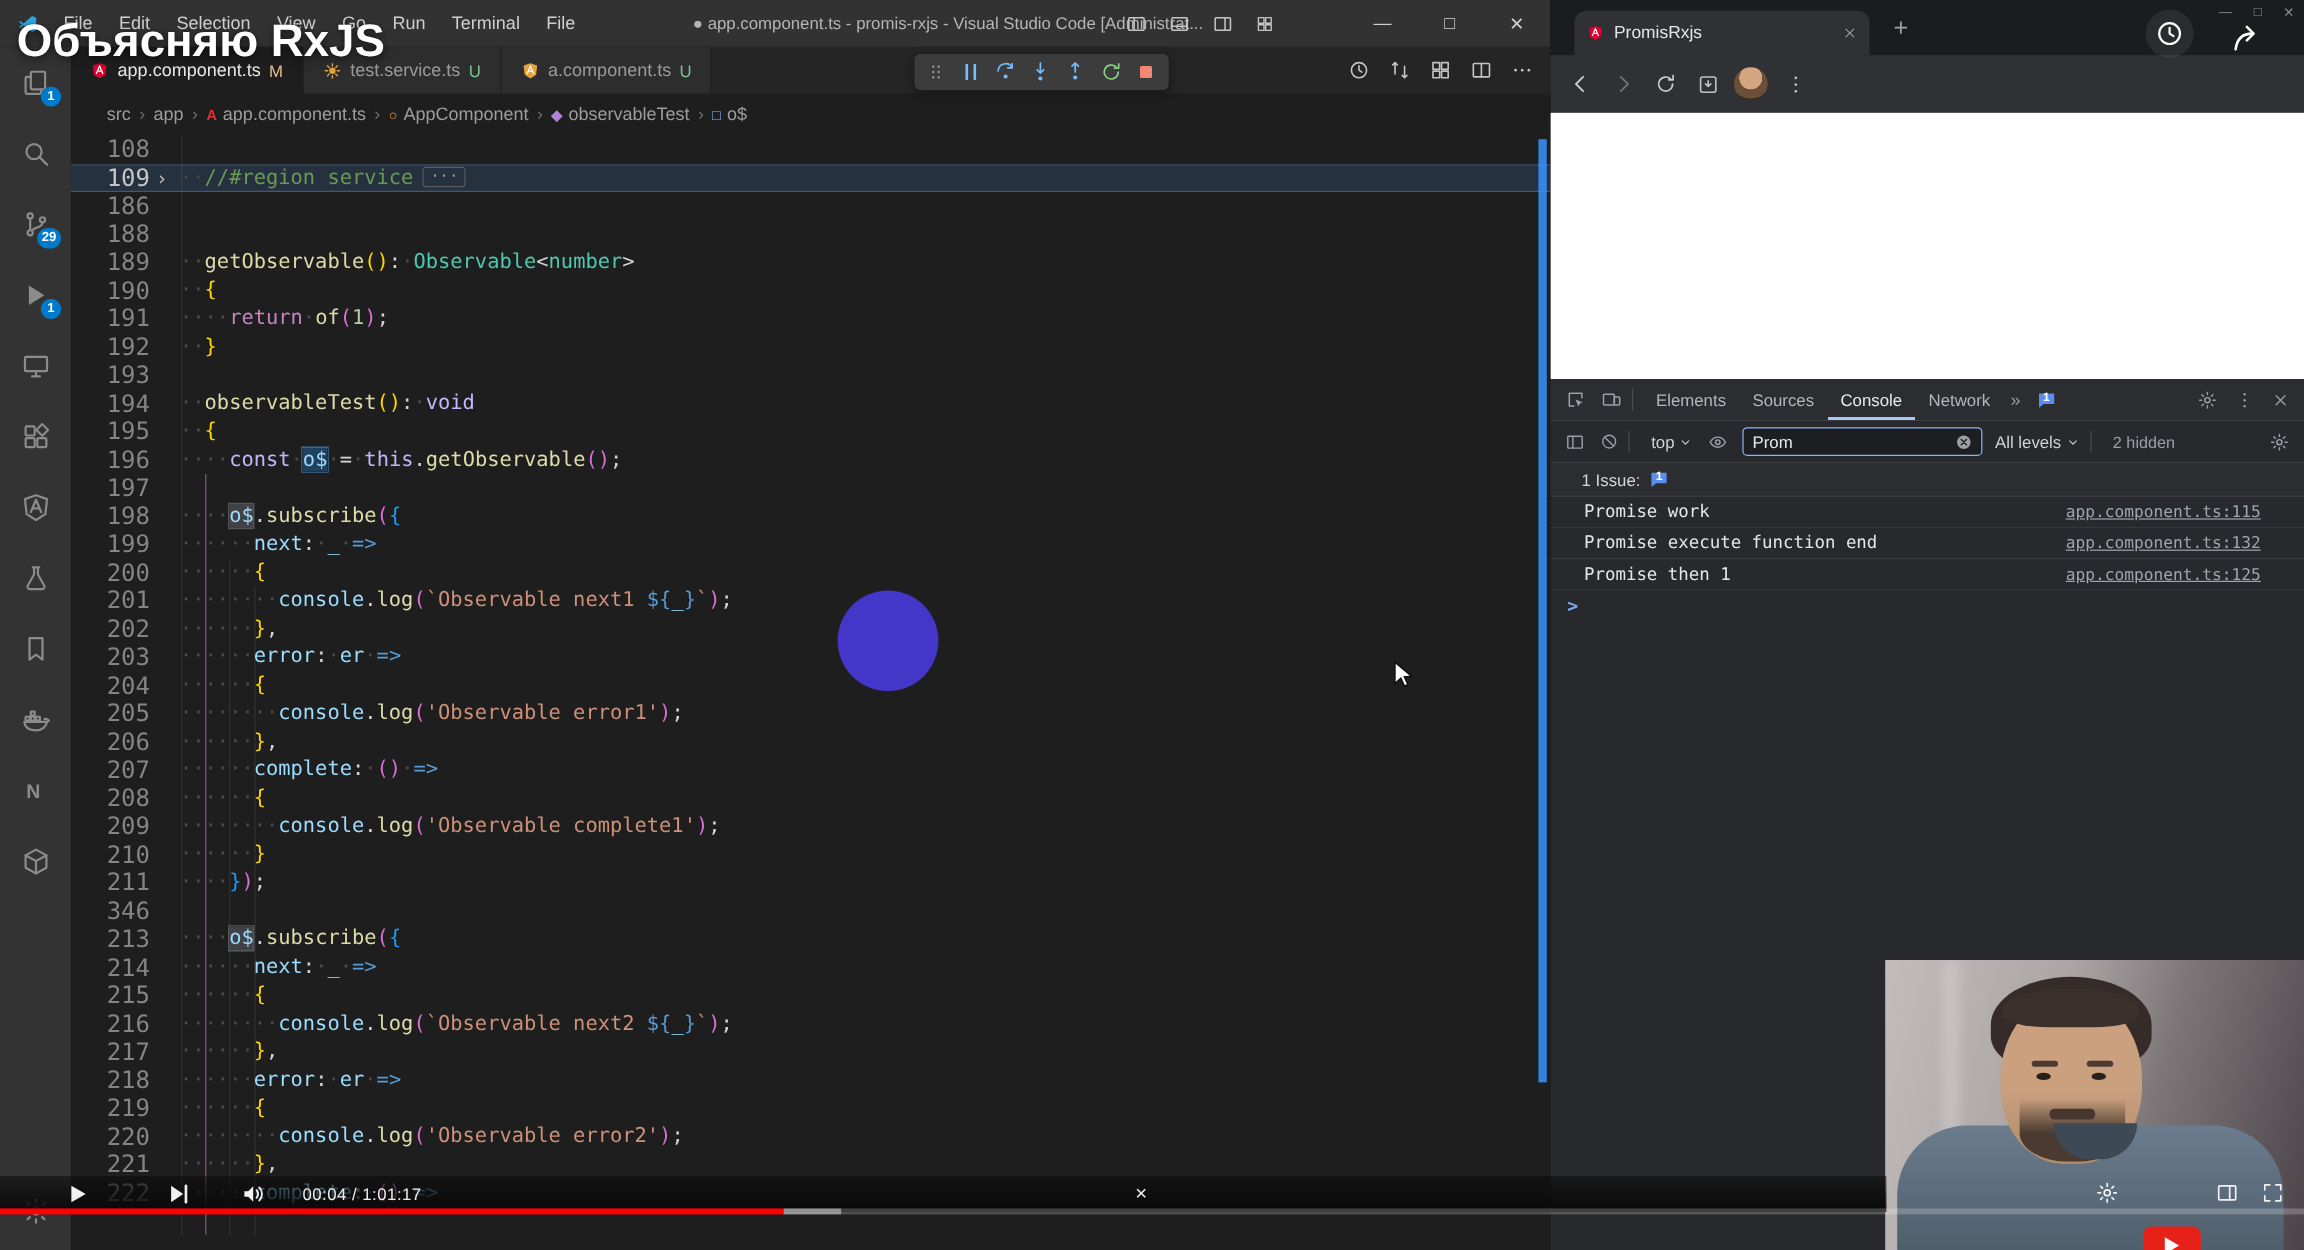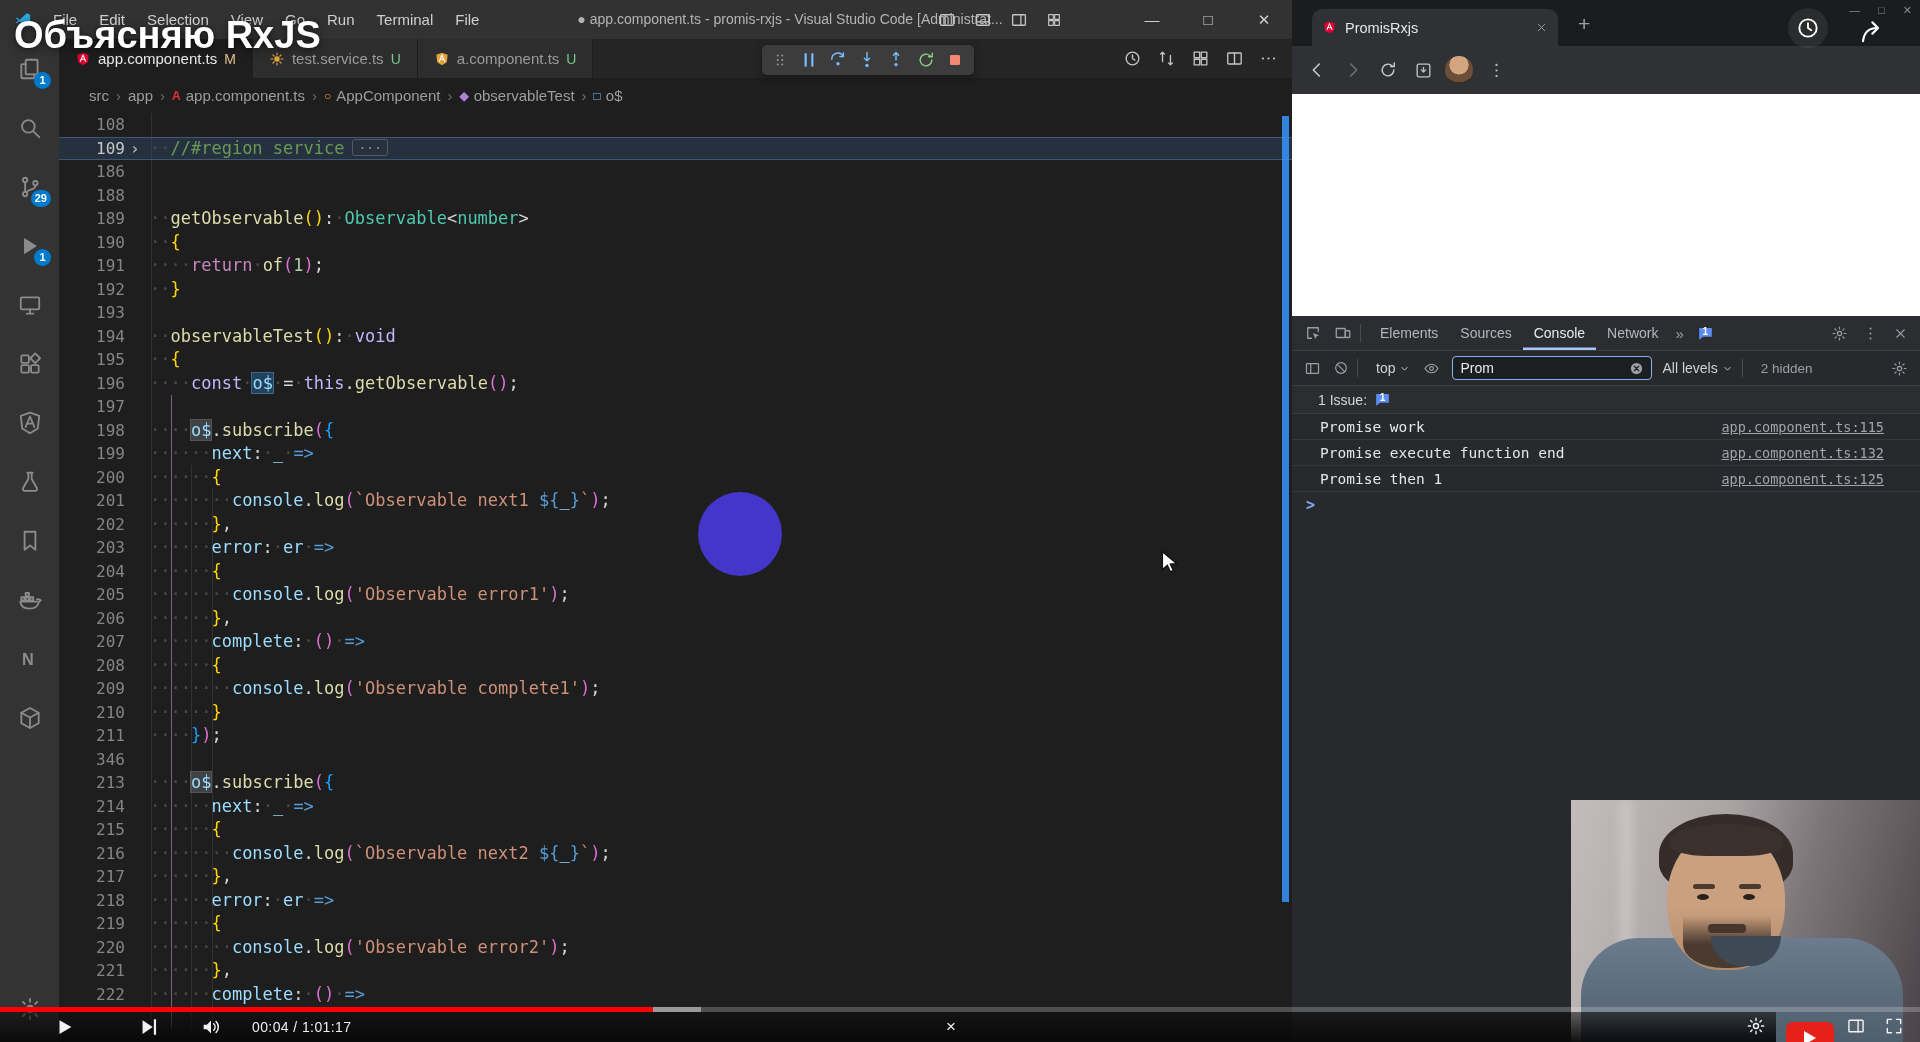--- a/index.html
+++ b/index.html
@@ -39,21 +39,21 @@
   .bc-angular{color:#e23237}
   .bc-class{color:#ee9d28}
   .bc-method{color:#b180d7}
   .bc-variable{color:#75beff}
 
   .editor{position:absolute;left:59px;top:113px;width:1233px;height:929px;overflow:hidden}
   .guide{position:absolute;width:1px;background:rgba(255,255,255,.09);z-index:1}
   .guide.pink{background:rgba(197,134,192,.6)}
   .code-row{position:relative;height:23.5px;line-height:23.5px;white-space:pre;font-family:"DejaVu Sans Mono",monospace;font-size:17px;z-index:2}
   .code-row.hl{background:rgba(56,97,143,.30);box-shadow:inset 0 1px 0 rgba(110,160,210,.35),inset 0 -1px 0 rgba(110,160,210,.35)}
-  .ln{position:absolute;left:0;width:66px;text-align:right;color:#858585;font-size:16px}
+  .ln{position:absolute;left:0;width:66px;text-align:right;color:#858585;font-size:20px}
   .ln-a{color:#c6c6c6}
   .fold{position:absolute;left:71px;color:#c0c0c0;font-size:16px}
   .ct{position:absolute;left:91px;top:0}
   .tk-d{color:#d4d4d4}.tk-c{color:#6A9955}.tk-k{color:#c4b5fd}.tk-kc{color:#C586C0}
   .tk-f{color:#DCDCAA}.tk-y{color:#4EC9B0}.tk-v{color:#9CDCFE}.tk-s{color:#CE9178}
   .tk-n{color:#B5CEA8}.tk-b1{color:#FFD700}.tk-b2{color:#DA70D6}.tk-b3{color:#179FFF}
   .tk-o{color:#569CD6}.tk-w{color:#4b4b4b}
   .whB{background:rgba(38,119,193,.40);box-shadow:0 0 0 1px rgba(90,150,210,.6)}
   .whG{background:rgba(120,126,136,.38);box-shadow:0 0 0 1px rgba(160,165,175,.4)}
   .fold-badge{display:inline-block;margin-left:8px;padding:0 5px;border:1px solid #5a5a5a;border-radius:3px;color:#9a9a9a;font-size:13px;line-height:15px;vertical-align:2px}
@@ -111,21 +111,21 @@
   .wc-eye{position:absolute;width:12px;height:6px;background:#2a211c;border-radius:50%}
   .wc-stache{position:absolute;left:137px;top:124px;width:38px;height:9px;background:#46362e;border-radius:4px}
   .wc-beard{position:absolute;left:112px;top:116px;width:88px;height:52px;background:linear-gradient(180deg,rgba(74,58,48,0),#4a3a30 55%);border-radius:0 0 46% 46%}
 
   
   .vtrack{position:absolute;left:0;top:1007px;width:1920px;height:5px;z-index:40}
   .seg{position:absolute;top:0;height:5px}
   .seg-red{background:#ff0000}
   .seg-buf{background:rgba(255,255,255,.55)}
   .seg-rest{background:rgba(255,255,255,.22)}
-  .vcontrols{position:absolute;left:0;top:1012px;width:1776px;height:30px;z-index:38;background:linear-gradient(180deg,rgba(8,8,8,.5),rgba(8,8,8,.95));color:#f1f1f1}
+  .vcontrols{position:absolute;left:0;top:980px;width:1572px;height:30px;z-index:38;background:linear-gradient(180deg,rgba(8,8,8,.5),rgba(8,8,8,.95));color:#f1f1f1}
   .vc{position:absolute;top:4px}
   .vtime{font-size:14px;color:#eee;letter-spacing:.4px}
   .yt-logo{position:absolute;left:1786px;top:1022px;width:48px;height:32px;background:#e62117;border-radius:7px;z-index:41;display:flex;align-items:center;justify-content:center}
   .yt-tri{width:0;height:0;border-left:12px solid #fff;border-top:7px solid transparent;border-bottom:7px solid transparent}
 
   
   .big-title{position:absolute;left:14px;top:14px;z-index:60;font-size:38px;font-weight:600;color:#fff;text-shadow:0 2px 8px rgba(0,0,0,.55),0 0 2px rgba(0,0,0,.4)}
   .hl-circle{position:absolute;left:698px;top:492px;width:84px;height:84px;border-radius:50%;background:#4537cf;opacity:.96;z-index:18}
   .cursor{position:absolute;left:1157px;top:549px;z-index:70}
 </style>

